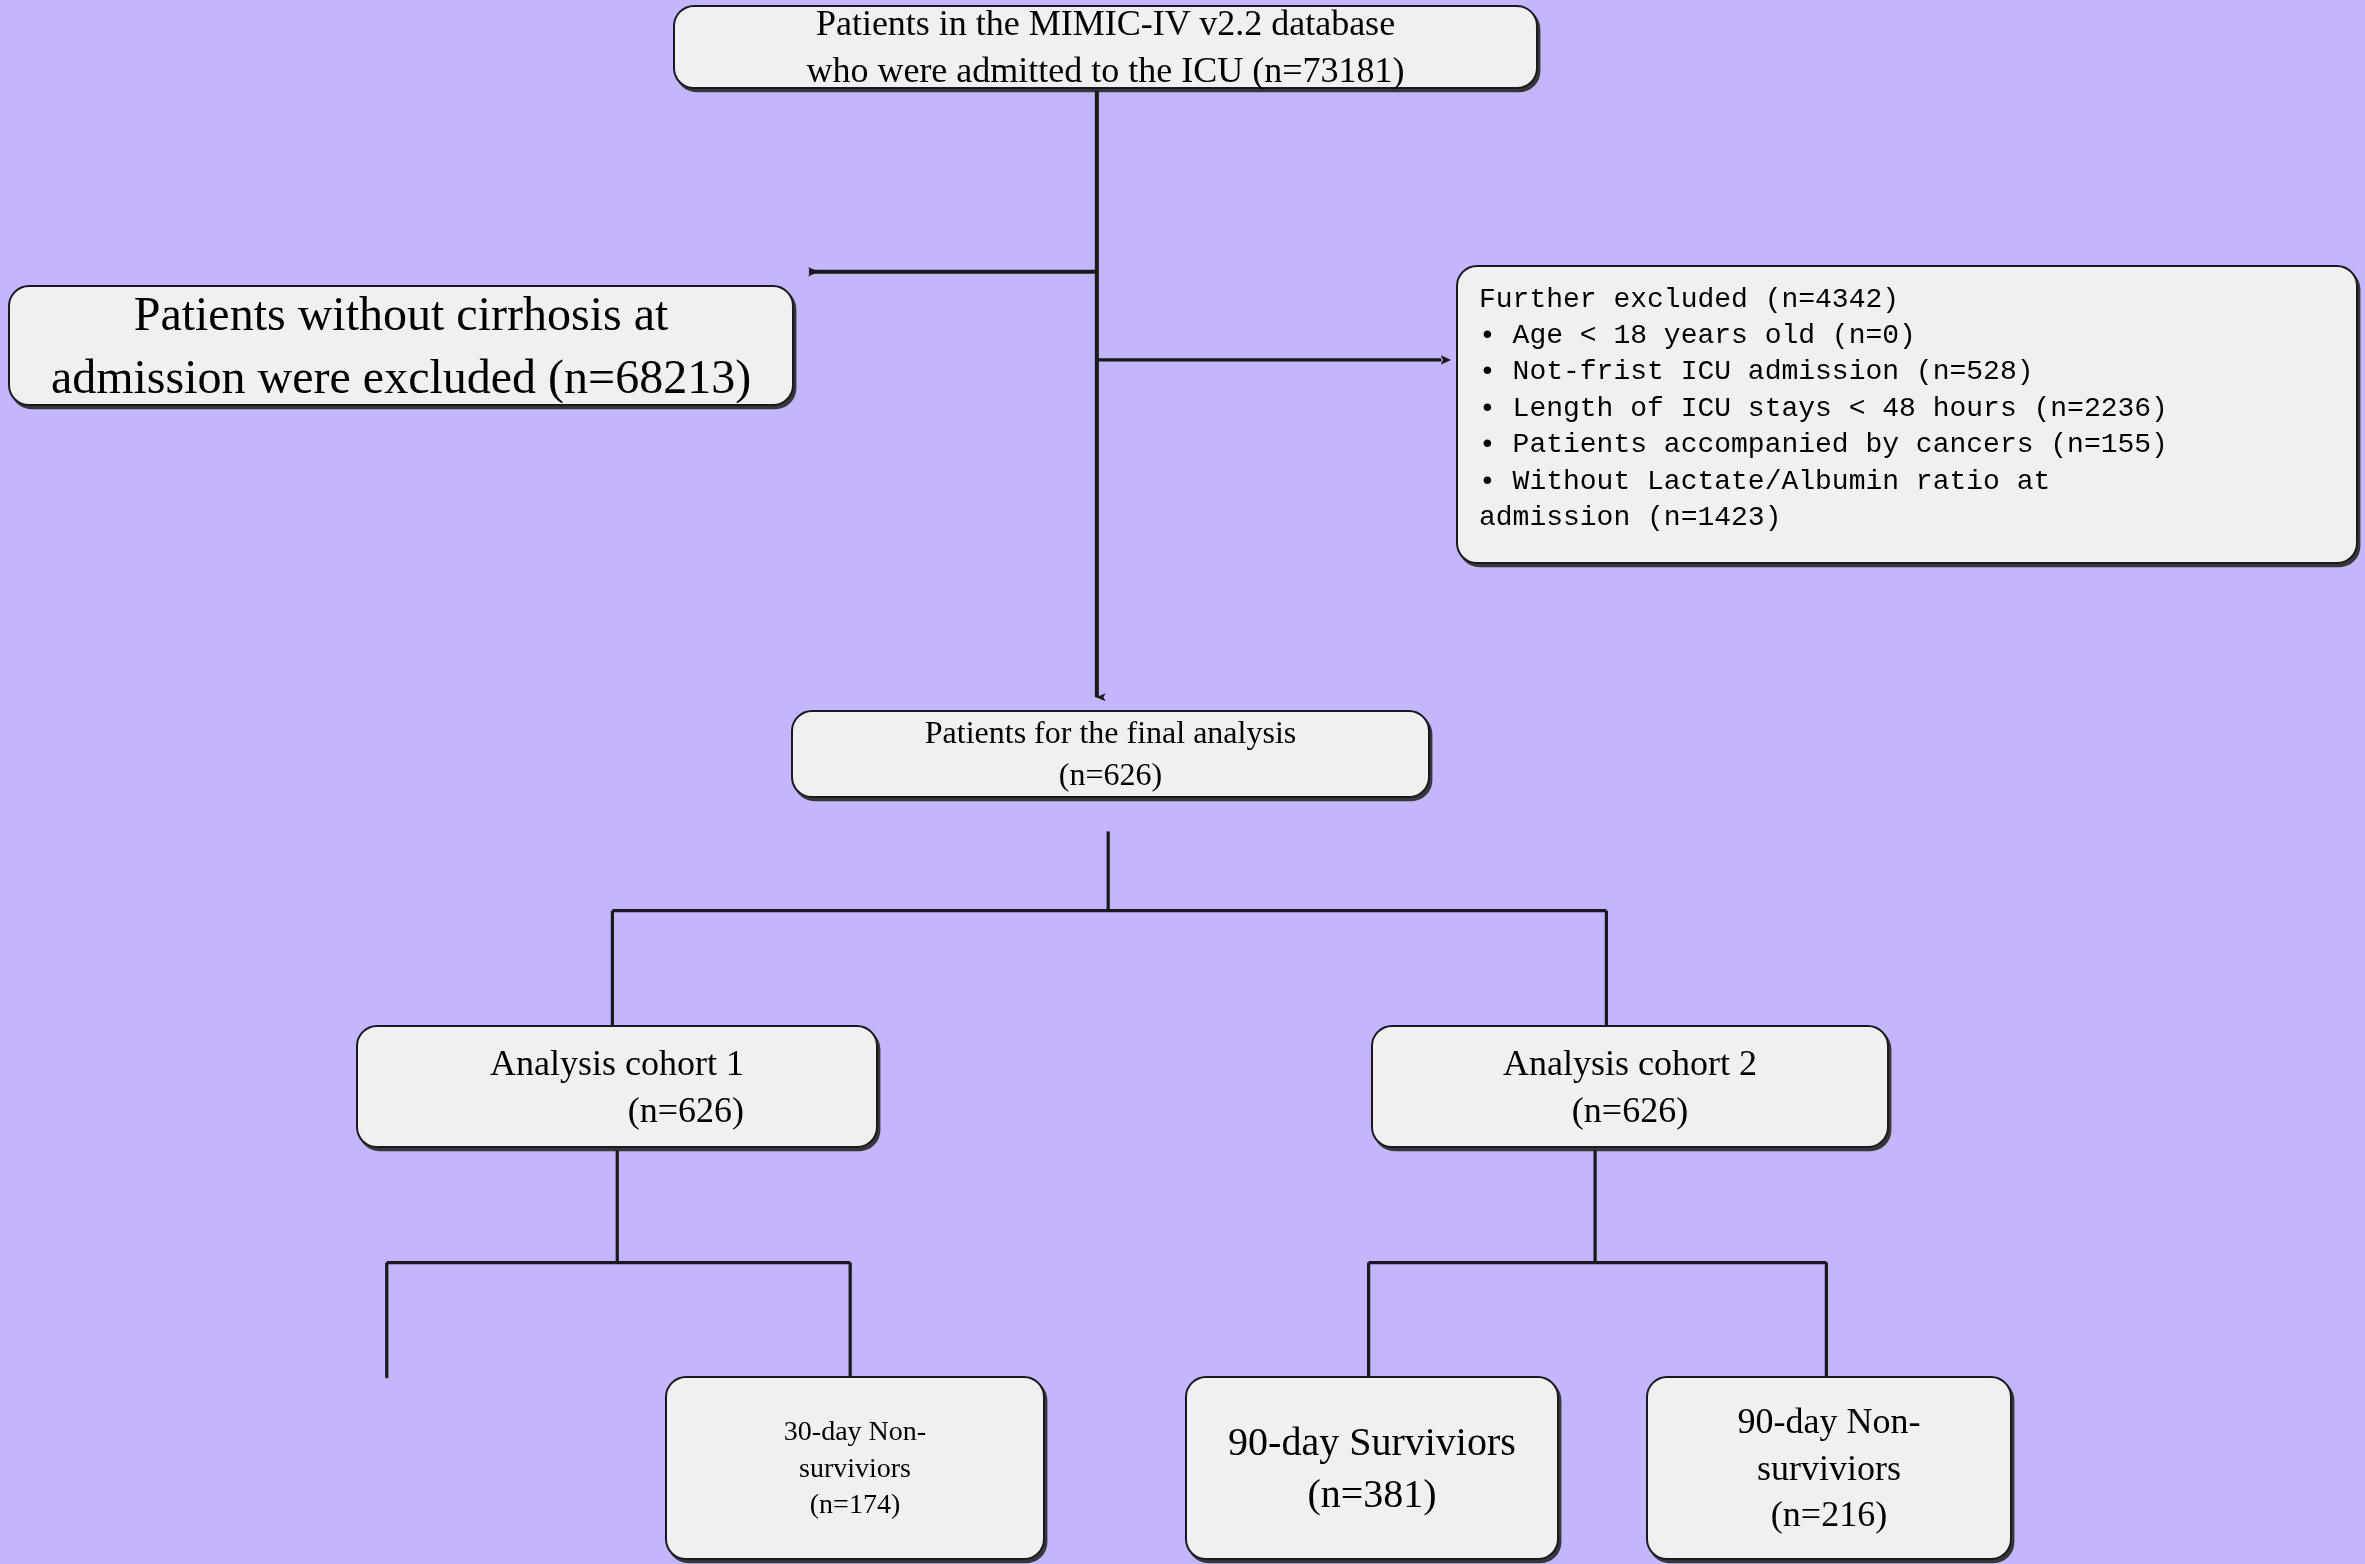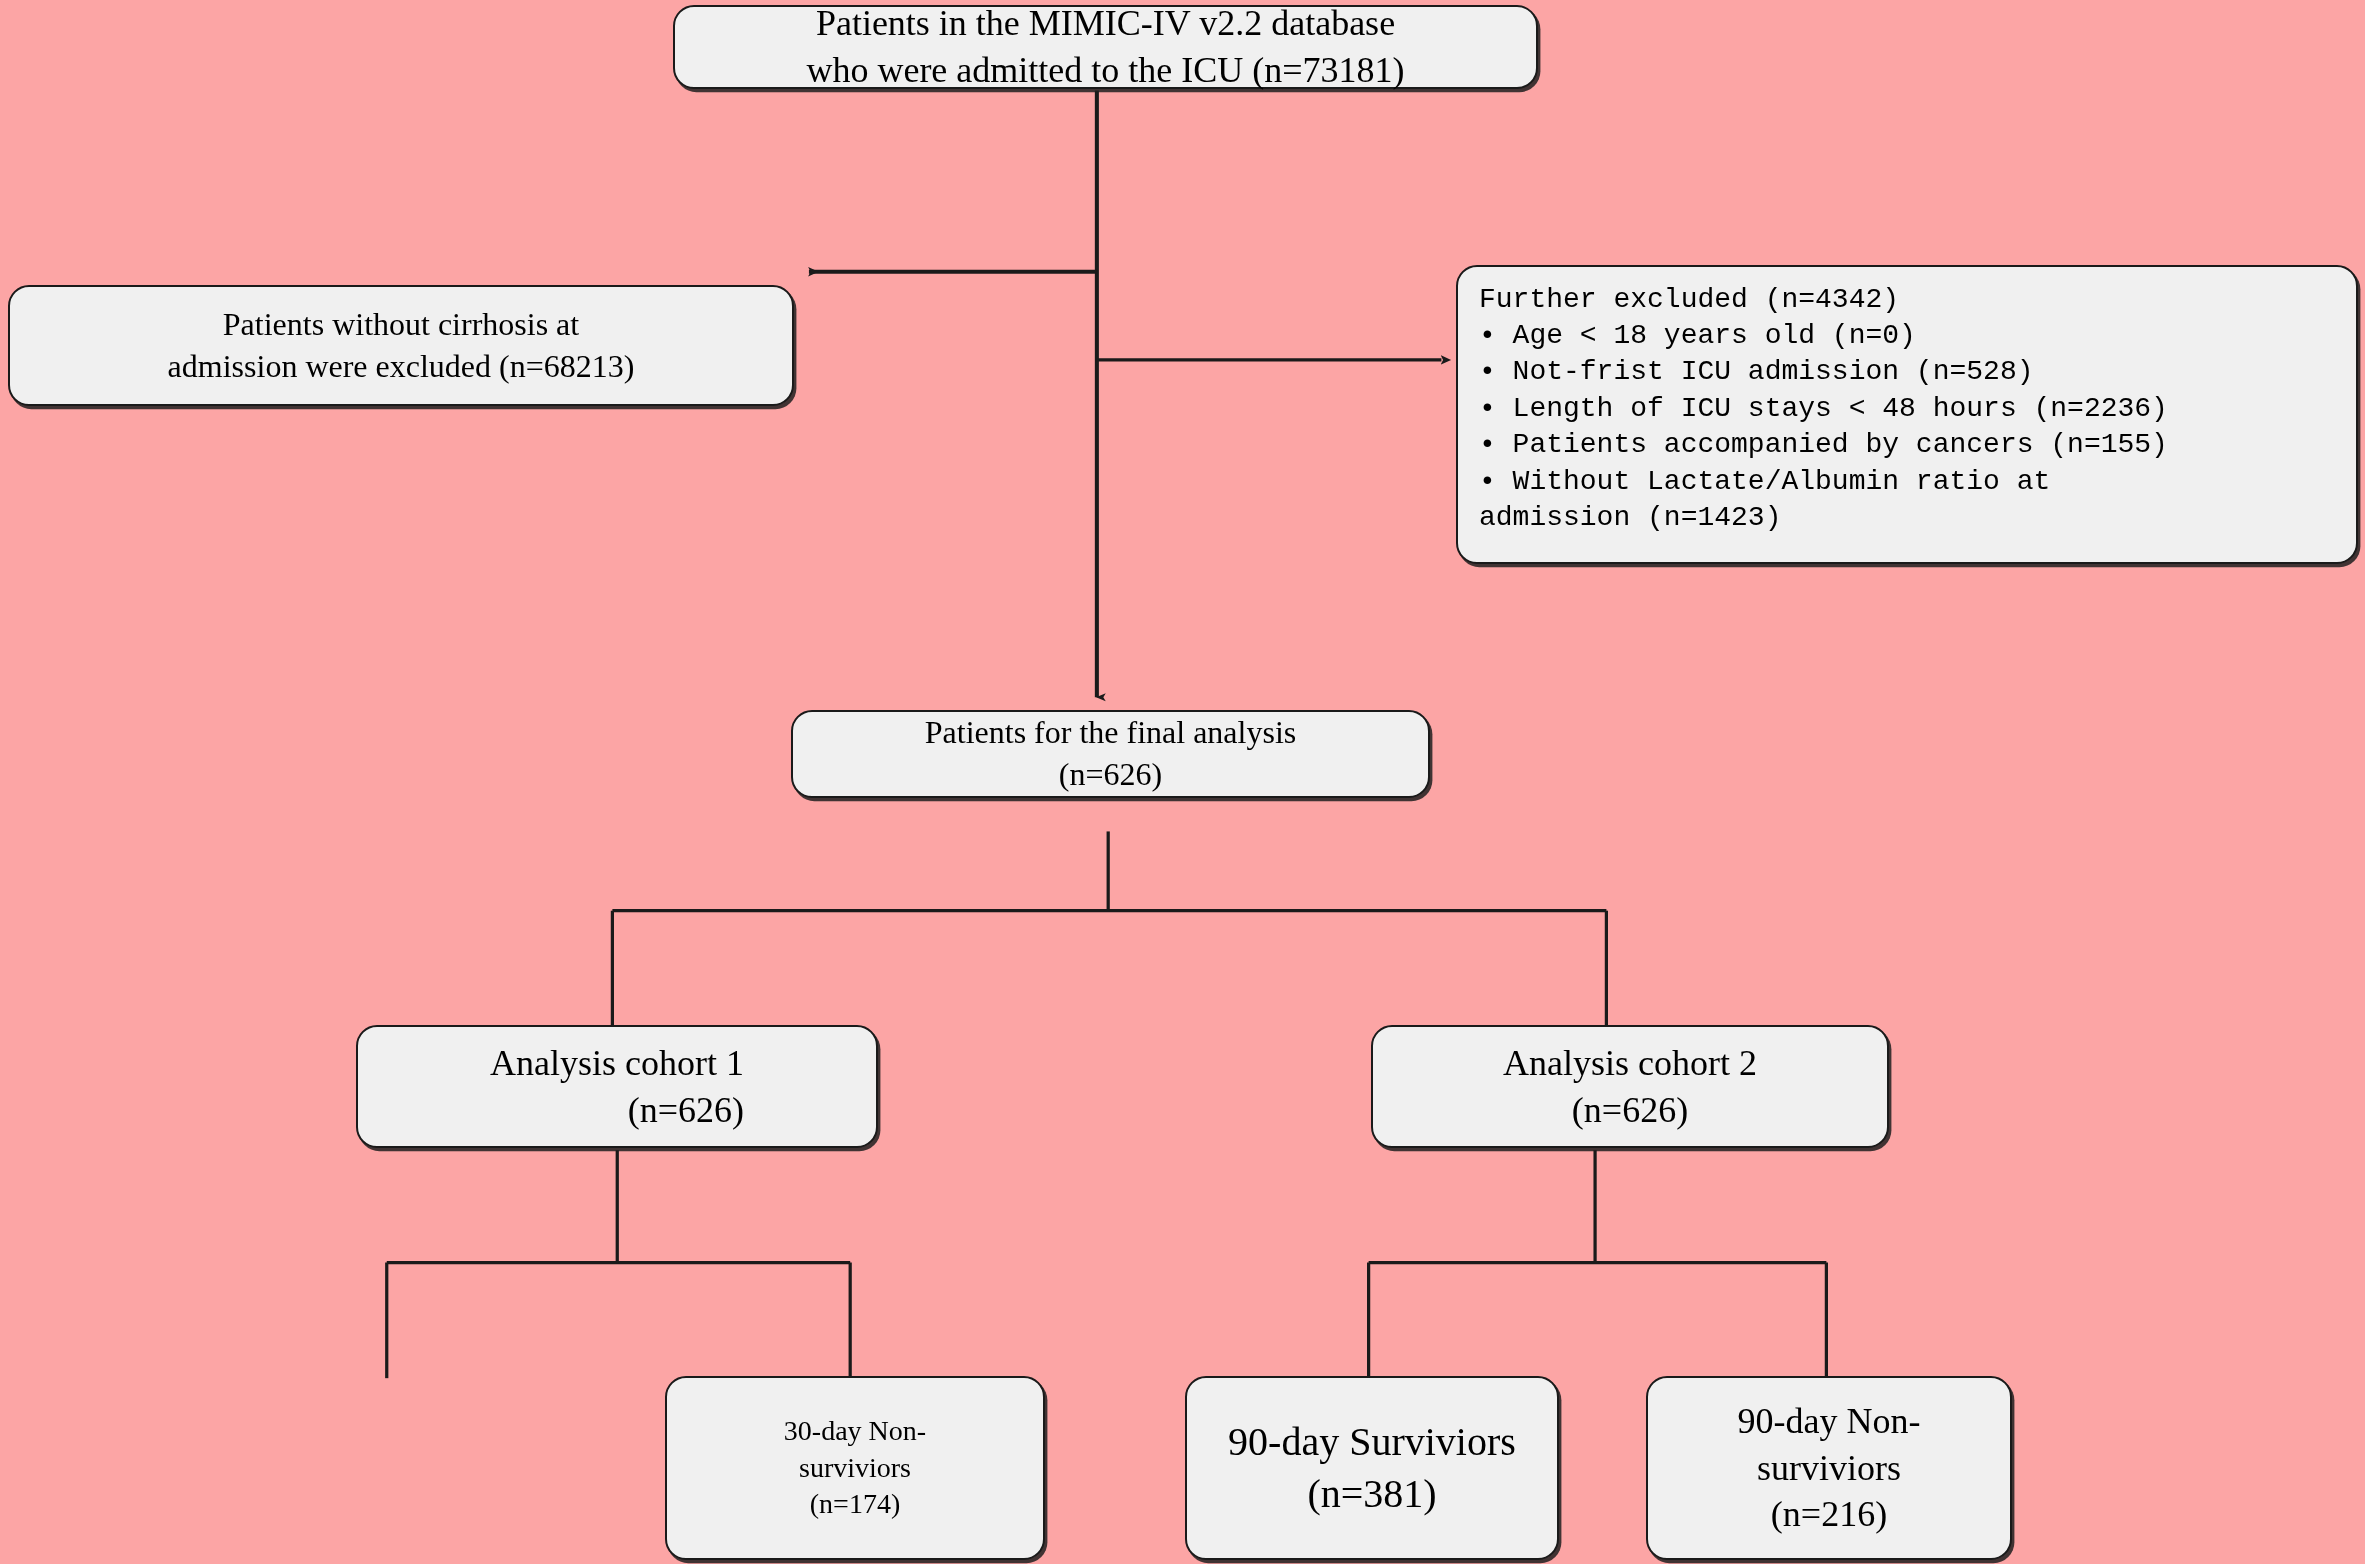--- a/index.html
+++ b/index.html
@@ -4,21 +4,21 @@
 <style>
   html, body {
     margin: 0;
     padding: 0;
     background: #ffffff;
   }
   #canvas {
     position: relative;
     width: 2366px;
     height: 1565px;
-    background: #fca5a5;
+    background: #c4b5fd;
     font-family: "Liberation Serif", "DejaVu Serif", serif;
     overflow: hidden;
   }
   .node {
     position: absolute;
     box-sizing: border-box;
     background: #f0f0f0;
     border: 2.4px solid #1a1a1a;
     border-radius: 21px;
     box-shadow: 2.4px 3.2px 0 rgba(30,30,30,0.85);
@@ -37,21 +37,21 @@
   .node.left-align {
     justify-content: flex-start;
     text-align: left;
     align-items: flex-start;
     padding: 14.6px 16px 14.6px 21px;
   }
   .node.left-align .txt { white-space: pre-line; }
 
   
   #node-source      { left: 673px;  top: 4.9px;    width: 865px; height: 84px; font-size: 36px; }
-  #node-excl-left   { left: 8px;   top: 285px;  width: 786px;  height: 121px; font-size: 32px; }
+  #node-excl-left   { left: 8px;   top: 285px;  width: 786px;  height: 121px; font-size: 48px; }
   #node-excl-right  { left: 1456px; top: 265px;  width: 902px; height: 299px; font-size: 28px; font-family: Liberation Mono, monospace; }
   #node-final       { left: 791px;  top: 710px;  width: 639px;  height: 88px; font-size: 32px; }
   #node-cohort1     { left: 356px;  top: 1025px; width: 522px;  height: 123px; font-size: 36px; text-align: right; }
   #node-cohort2     { left: 1371px; top: 1025px; width: 518px;  height: 123px; font-size: 36px; }
   #node-leaf1       { left: 194px;  top: 1376px; width: 390px;  height: 184px; font-size: 36px; }
   #node-leaf2       { left: 665px;  top: 1376px; width: 380px;  height: 184px; font-size: 28px; }
   #node-leaf3       { left: 1185px; top: 1376px; width: 374px;  height: 184px; font-size: 40px; }
   #node-leaf4       { left: 1646px; top: 1376px; width: 366px;  height: 184px; font-size: 36px; }
 
   

